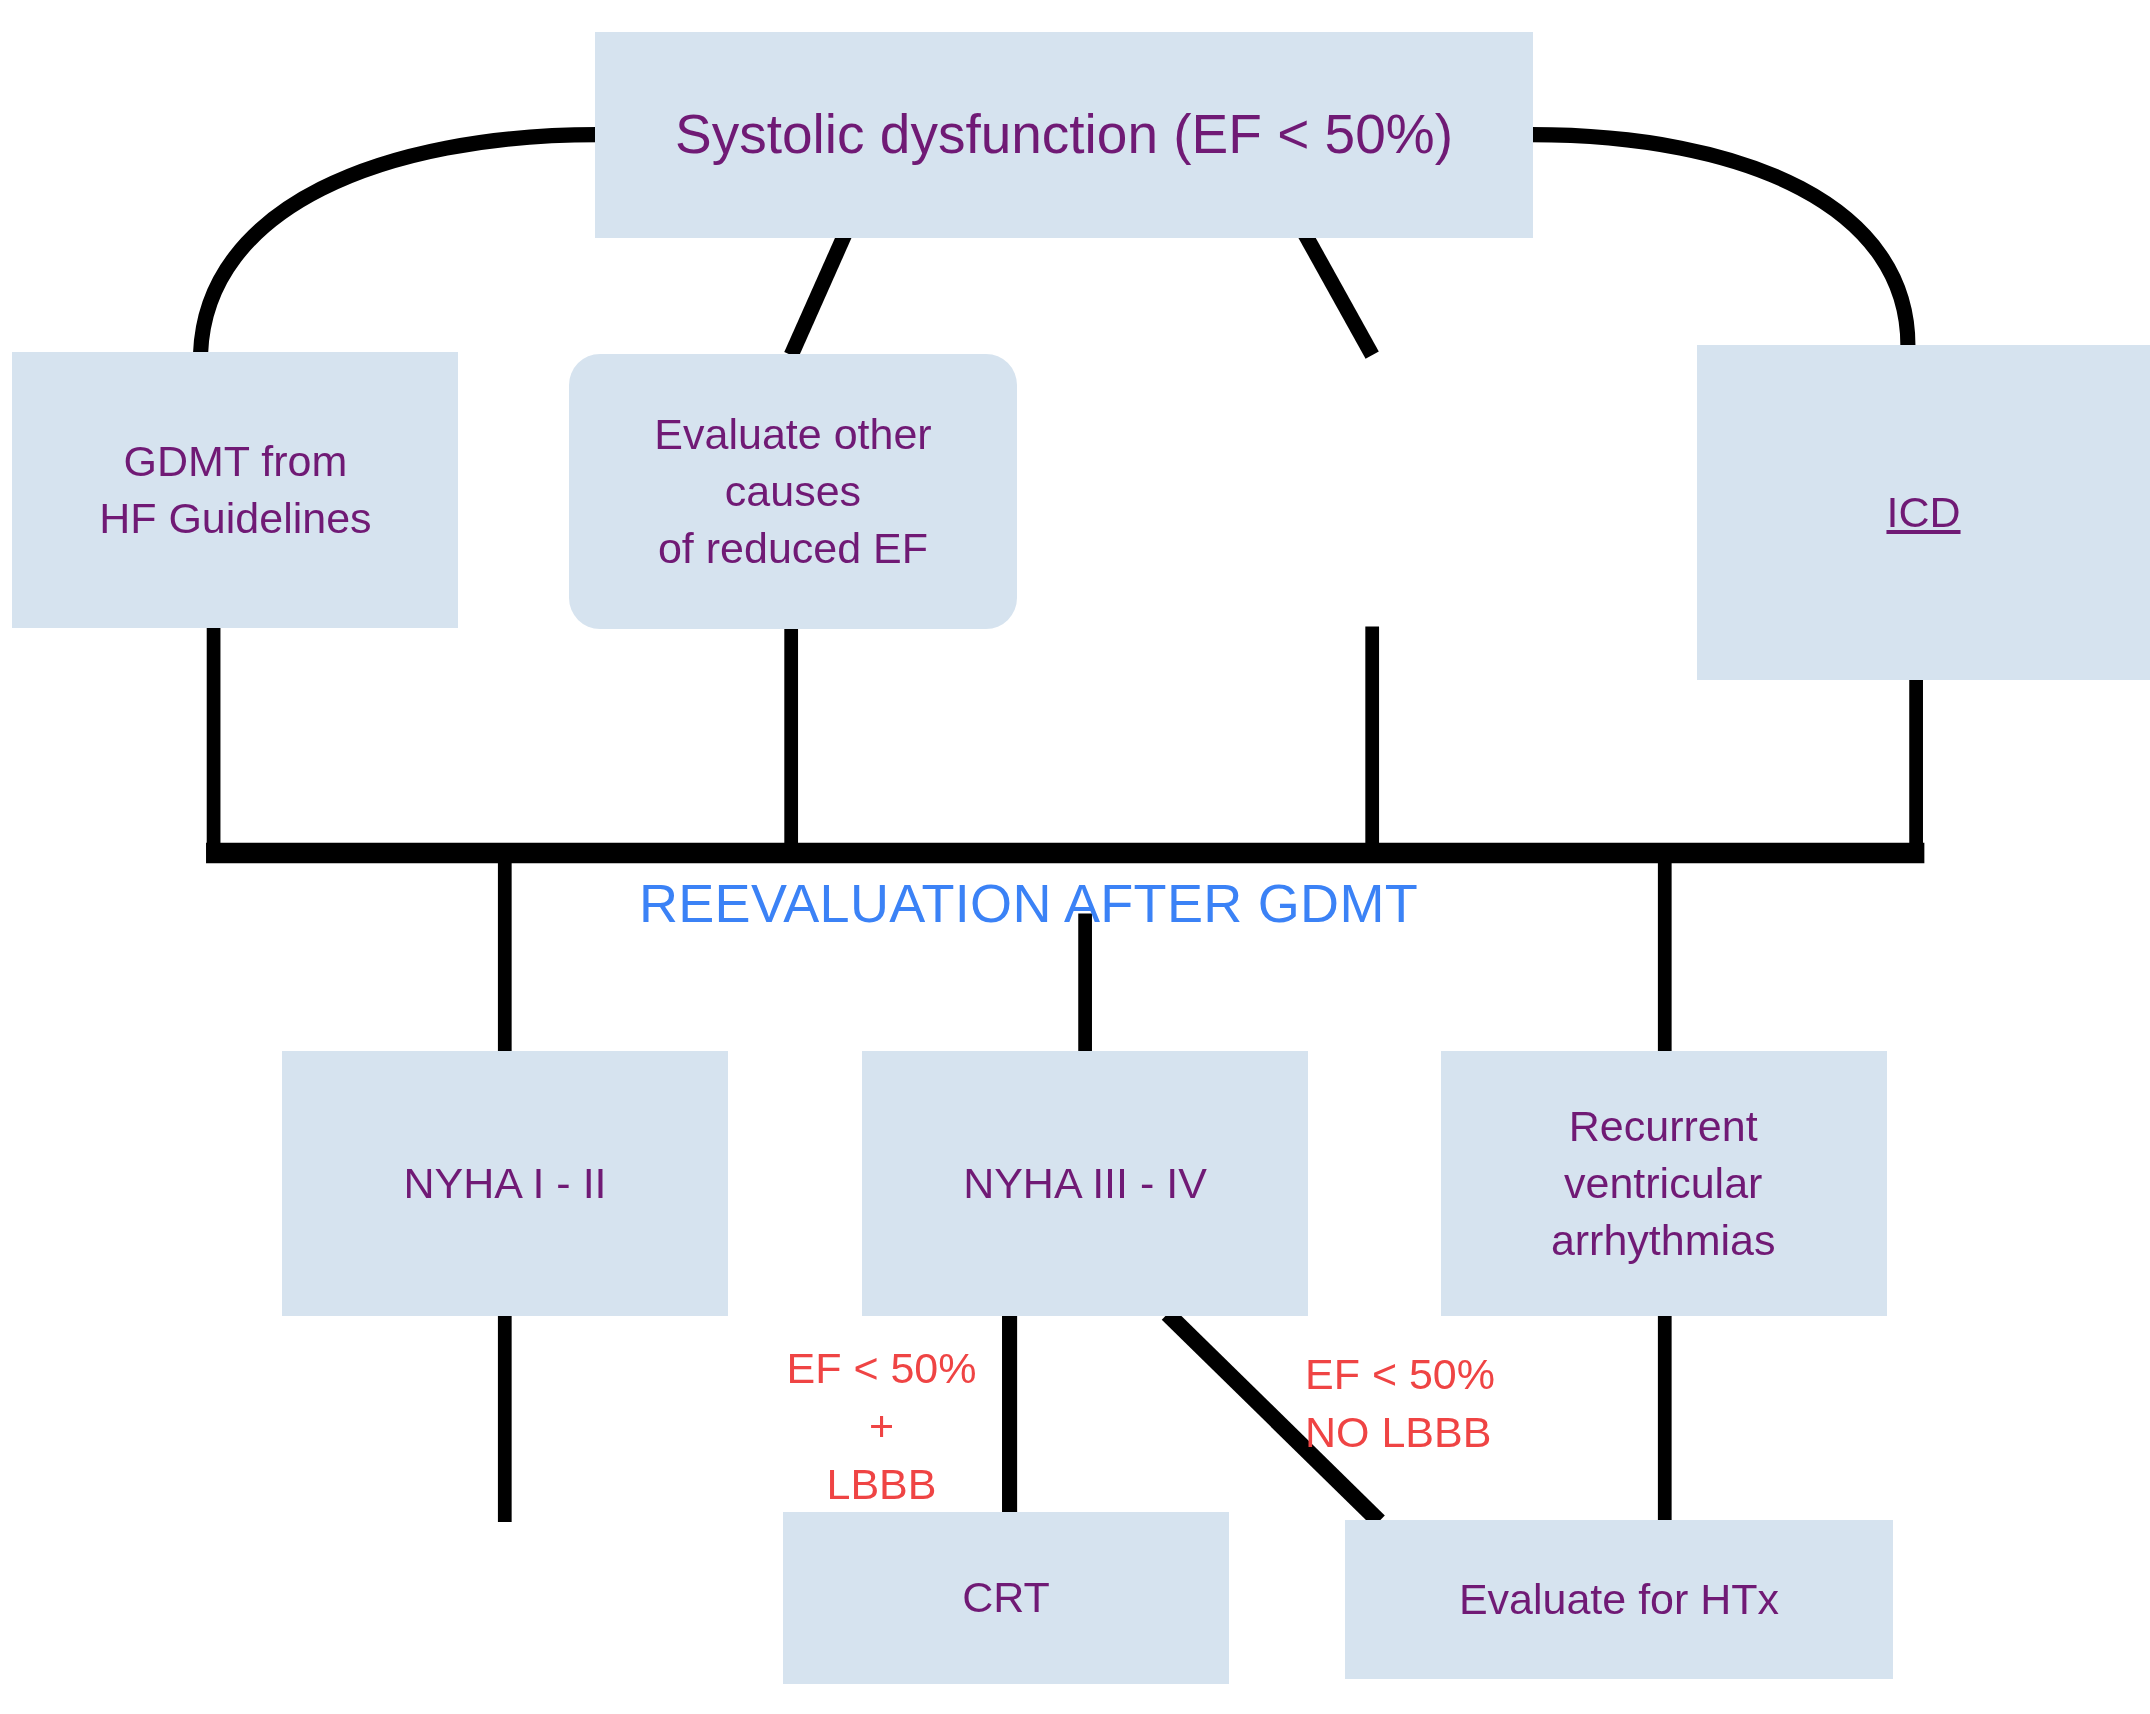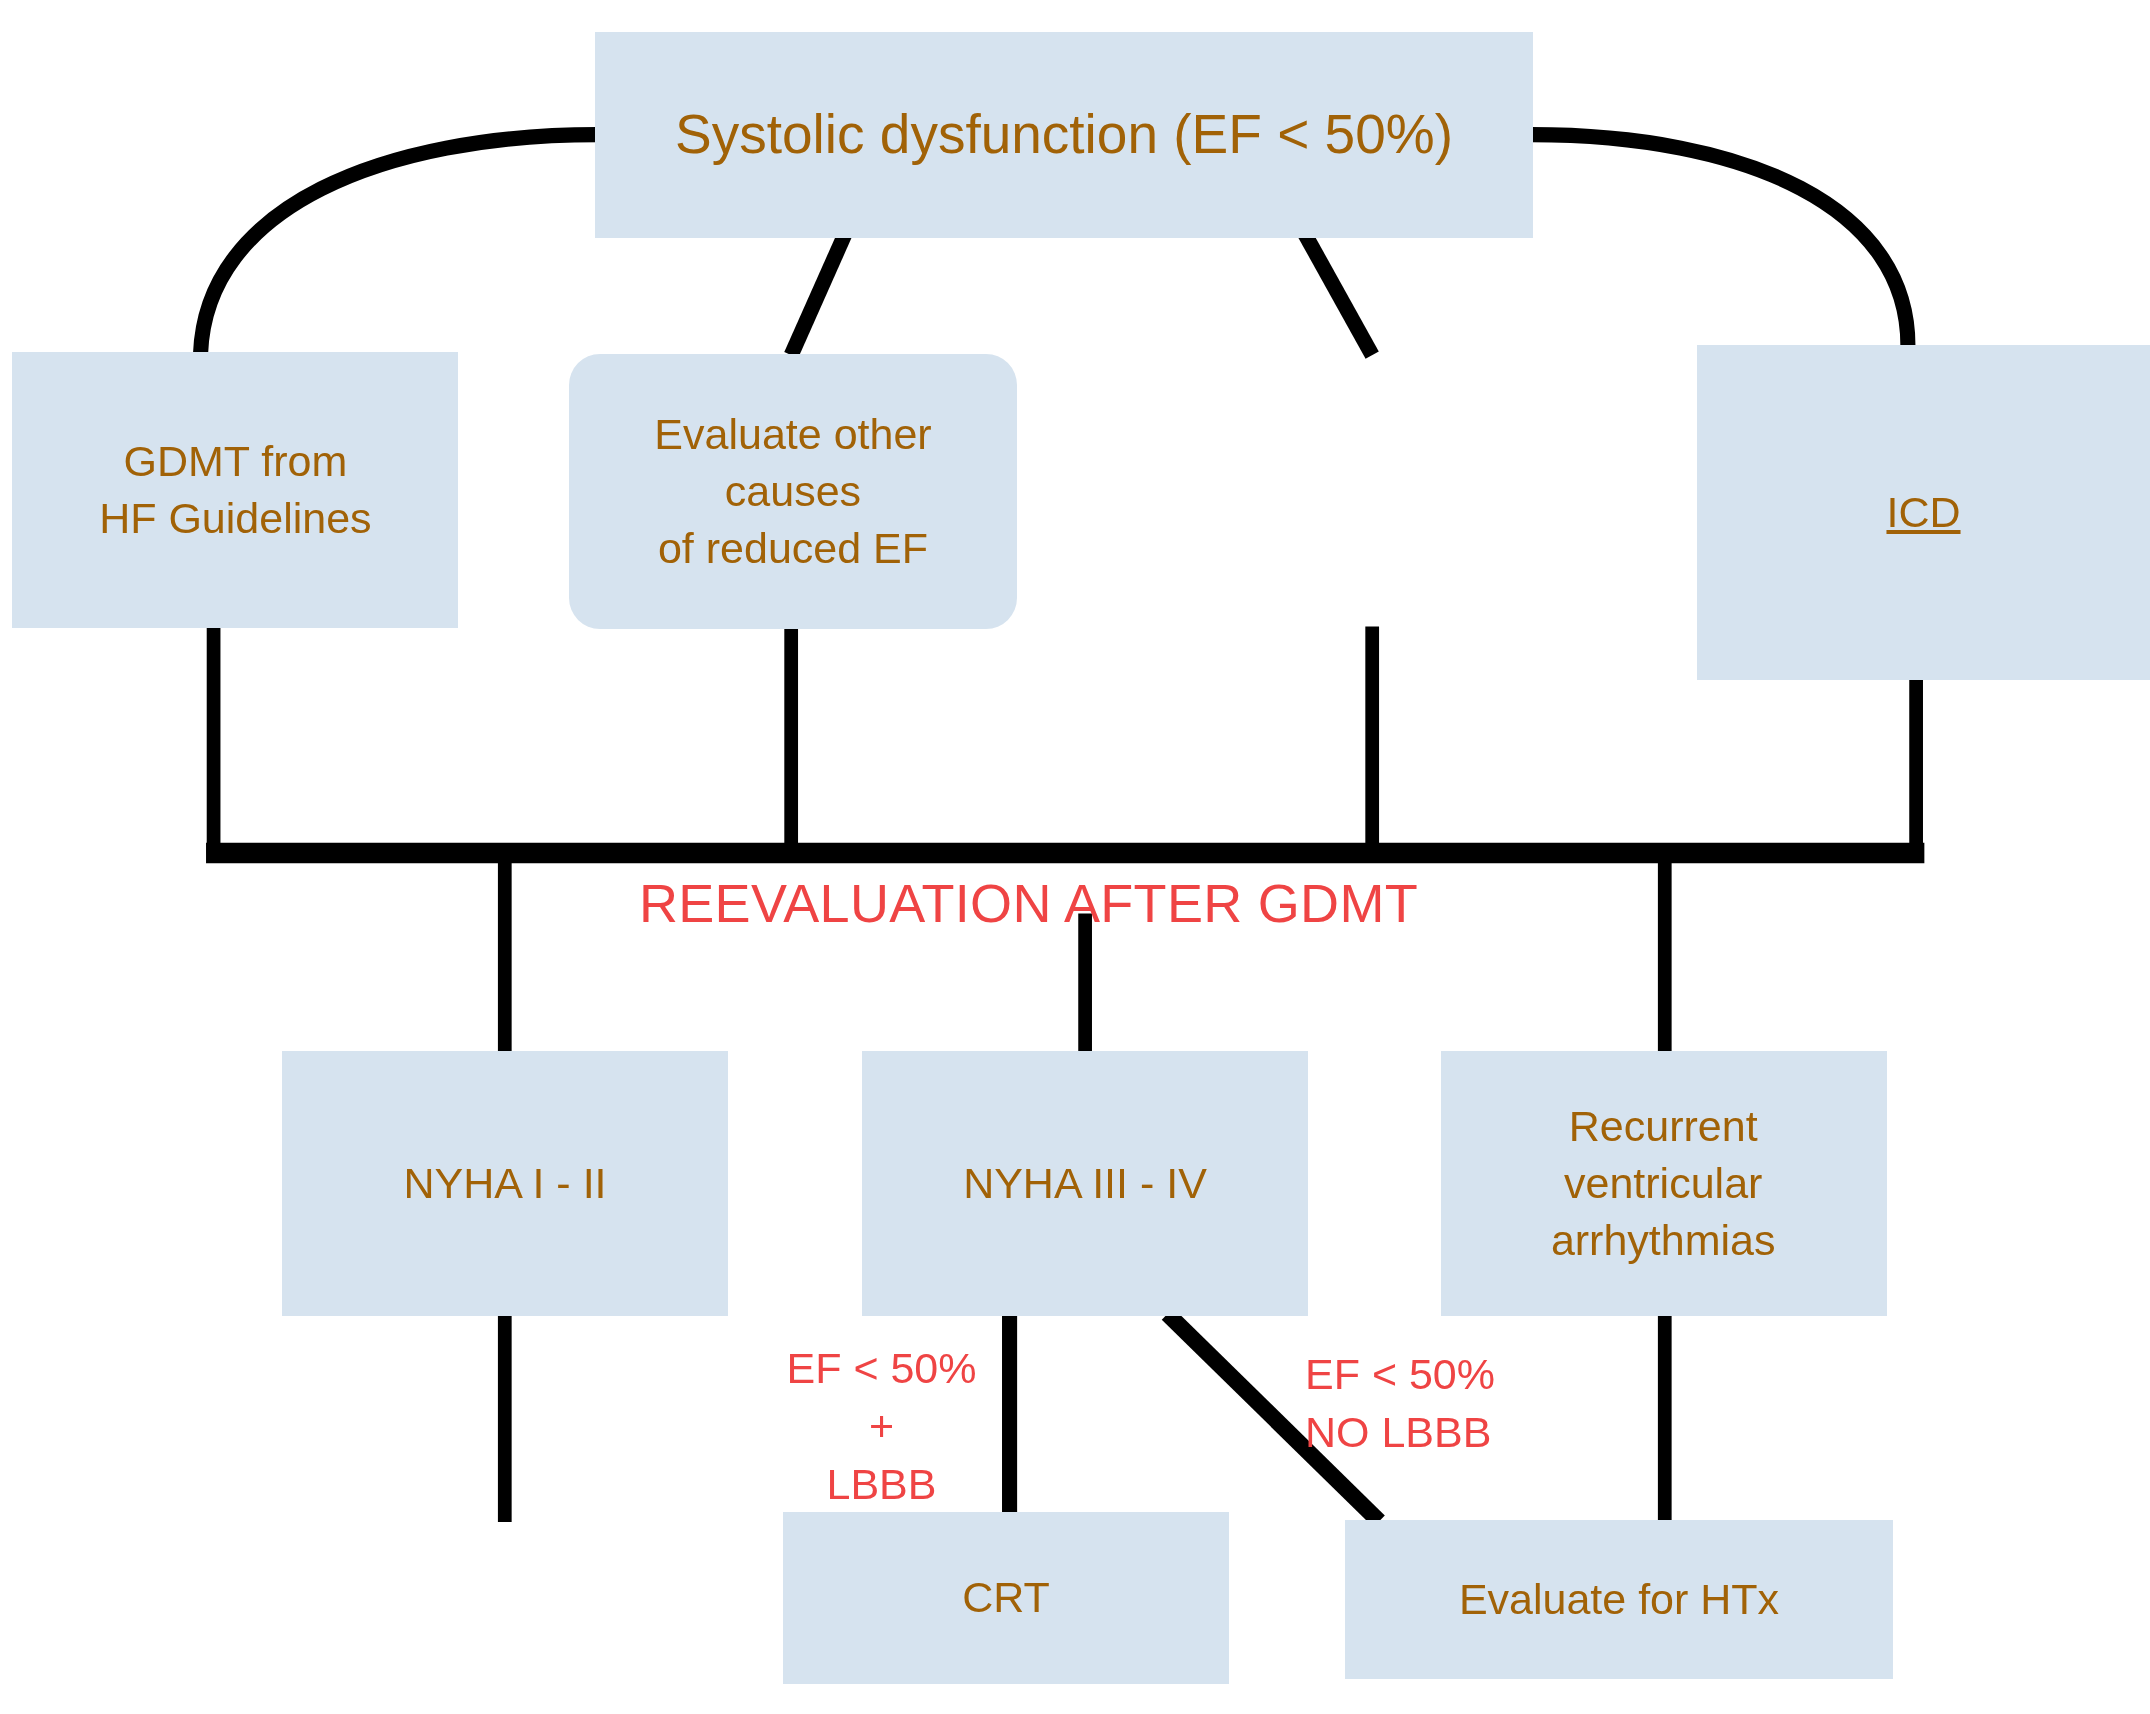--- a/index.html
+++ b/index.html
@@ -15,21 +15,21 @@
     font-family: "Liberation Sans", sans-serif;
     overflow: hidden;
   }
   .node {
     position: absolute;
     background: #d6e3ef;
     display: flex;
     align-items: center;
     justify-content: center;
     text-align: center;
-    color: #a16207;
+    color: #701a75;
     font-size: 43px;
     line-height: 1.33;
     box-sizing: border-box;
     padding: 4.1px 9.6px;
     white-space: pre-line;
     z-index: 3;
   }
   .node.big {
     font-size: 55px;
   }
@@ -45,21 +45,21 @@
     position: absolute;
     color: #ef4444;
     font-size: 43px;
     line-height: 1.35;
     text-align: center;
     white-space: pre-line;
     z-index: 4;
   }
   .band-label {
     position: absolute;
-    color: #ef4444;
+    color: #3b82f6;
     font-size: 54px;
     letter-spacing: 0.3px;
     white-space: nowrap;
     z-index: 4;
     background: transparent;
   }
 </style>
 </head>
 <body>
 

